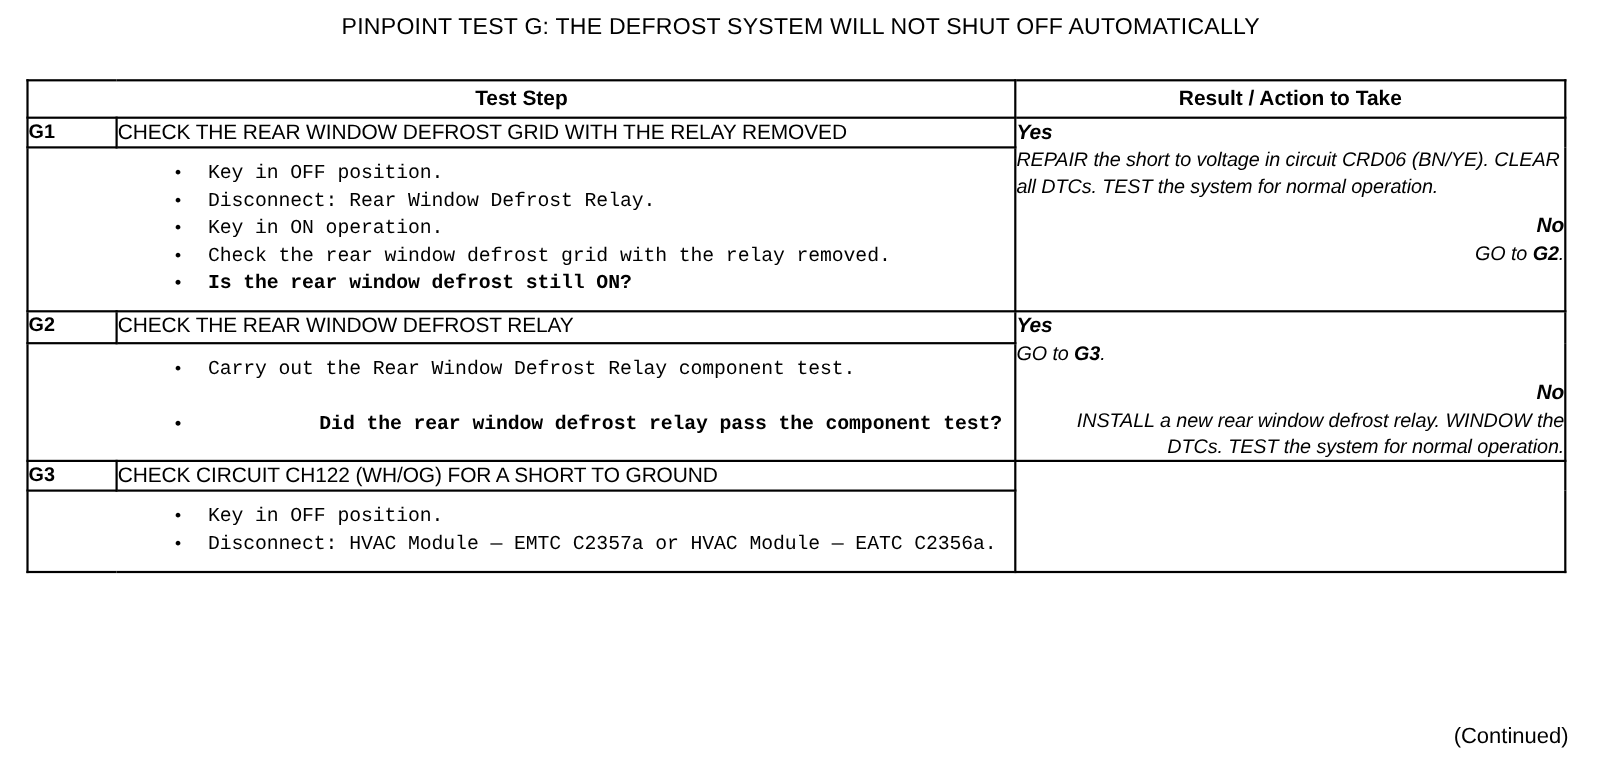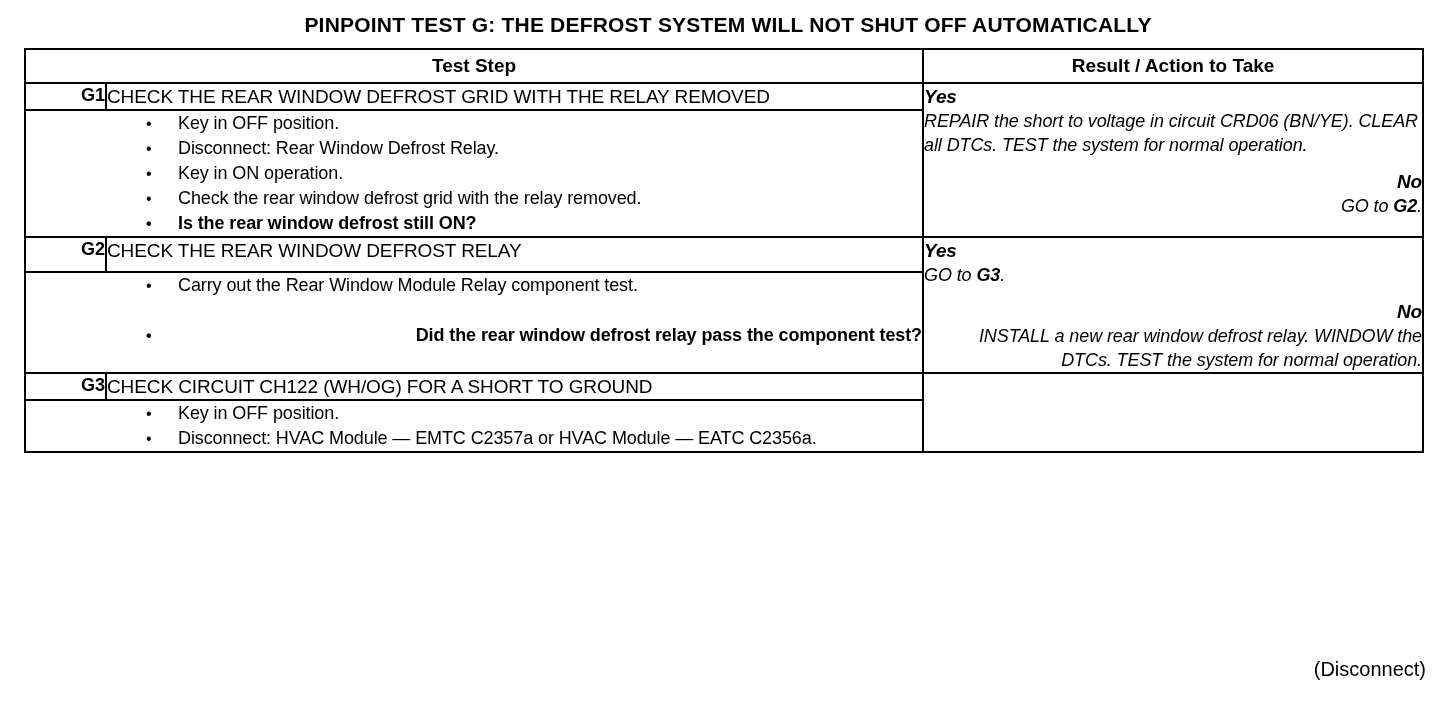--- a/index.html
+++ b/index.html
@@ -22,30 +22,30 @@
   }
 
   
   .doc-title {
     position: absolute;
     left: 0;
     top: 13px;
     width: 1456px;
     text-align: center;
     font-size: 21px;
-    font-weight: bold;
+    font-weight: normal;
     letter-spacing: 0.2px;
     white-space: nowrap;
   }
 
   
   .pinpoint-table {
     position: absolute;
     left: 24px;
-    top: 48px;
+    top: 72px;
     width: 1398px;
     border-collapse: collapse;
     table-layout: fixed;
   }
   .pinpoint-table td,
   .pinpoint-table th {
     border: 2px solid #000;
     padding: 0;
     vertical-align: top;
     background: #fff;
@@ -61,21 +61,21 @@
     text-align: center;
     font-size: 19px;
     font-weight: bold;
     height: 32px;
     line-height: 32px;
     padding: 0 4px;
   }
 
   
   .step-id {
-    text-align: right;
+    text-align: left;
     font-size: 18px;
     font-weight: bold;
     padding-top: 5px;
     line-height: 22px;
   }
 
   
   .step-heading {
     font-size: 19px;
     font-weight: normal;
@@ -83,22 +83,23 @@
     padding: 5px 8px 6px 10px;
     letter-spacing: -0.1px;
   }
 
   
   .step-bullets {
     padding: 6px 8px 8px 0;
   }
   ul.bullets {
     margin: 0;
-    padding: 0;
+    padding: 11px;
     list-style: none;
+    font-family: Liberation Mono, monospace;
   }
   ul.bullets > li {
     position: relative;
     font-size: 18px;
     line-height: 25px;
     padding-left: 152px;
     text-indent: 0;
     letter-spacing: -0.1px;
   }
   ul.bullets > li::before {
@@ -202,21 +203,21 @@
           </div>
           <div class="answer-body">
             <div class="answer">No</div>
             <div>INSTALL a new rear window defrost relay. WINDOW the DTCs. TEST the system for normal operation.</div>
           </div>
         </td>
       </tr>
       <tr>
         <td class="step-bullets" colspan="2">
           <ul class="bullets">
-            <li>Carry out the Rear Window Module Relay component test.</li>
+            <li>Carry out the Rear Window Defrost Relay component test.</li>
             <li class="bold gap">Did the rear window defrost relay pass the component test?</li>
           </ul>
         </td>
       </tr>
 
       <tr>
         <td class="step-id">G3</td>
         <td class="step-heading">CHECK CIRCUIT CH122 (WH/OG) FOR A SHORT TO GROUND</td>
         <td class="result-cell empty-cell" rowspan="2"></td>
       </tr>
@@ -225,15 +226,15 @@
           <ul class="bullets">
             <li>Key in OFF position.</li>
             <li>Disconnect: HVAC Module — EMTC C2357a or HVAC Module — EATC C2356a.</li>
           </ul>
         </td>
       </tr>
 
     </tbody>
   </table>
 
-  <div class="continued">(Disconnect)</div>
+  <div class="continued">(Continued)</div>
 
 </div>
 
 </body></html>

